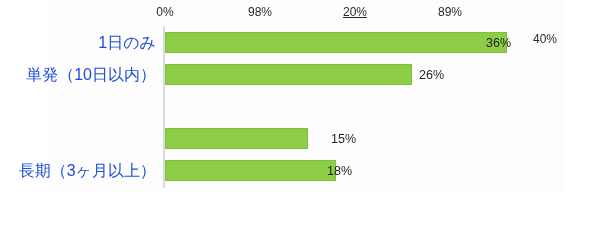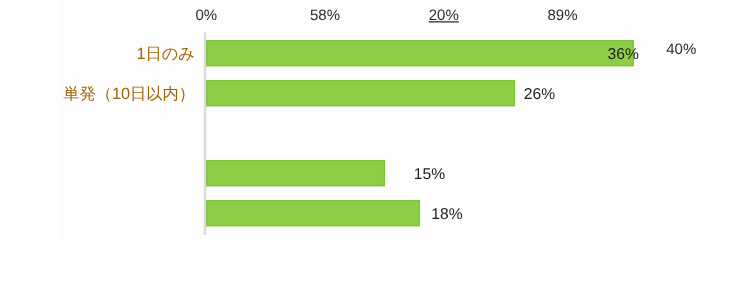--- a/index.html
+++ b/index.html
@@ -74,22 +74,22 @@
     width: 590px;
     height: 32px;
   }
 
   .cat-label {
     position: absolute;
     right: 427px; 
     top: 50%;
     transform: translateY(-50%);
     padding-right: 7px;
-    font-size: 13px;
-    color: #a16207;
+    font-size: 16px;
+    color: #1d4ed8;
     white-space: nowrap;
     line-height: 16px;
     text-align: right;
   }
 
   .bar {
     position: absolute;
     left: 165px;
     top: 5px;
     height: 21px;
@@ -110,21 +110,21 @@
 </style>
 </head>
 <body>
 
 <div id="chart-root">
 
   <div id="chart-panel"></div>
 
   <div id="x-axis">
       <span class="x-tick-label" style="left: 165px;">0%</span>
-      <span class="x-tick-label" style="left: 260px;">58%</span>
+      <span class="x-tick-label" style="left: 260px;">98%</span>
       <span class="x-tick-label" style="left: 355px; text-decoration: underline;">20%</span>
       <span class="x-tick-label" style="left: 450px;">89%</span>
       <span class="x-tick-label" style="left: 545px; margin-top: 27px;">40%</span>
     </div>
 
   <div id="plot">
     <div id="axis-line"></div>
   <div class="bar-row" style="top: 1px;">
         <div class="cat-label">1日のみ</div>
         <div class="bar" style="width: 342px; background: rgb(141, 206, 70); border-color: rgb(124, 193, 58);"></div>
@@ -133,18 +133,19 @@
       <div class="bar-row" style="top: 33px;">
         <div class="cat-label">単発（10日以内）</div>
         <div class="bar" style="width: 247px; background: rgb(141, 206, 70); border-color: rgb(124, 193, 58);"></div>
         <div class="bar-value" style="left: 419px;">26%</div>
       </div>
       <div class="bar-row" style="top: 97px;">
         <div class="bar" style="width: 142.5px; background: rgb(141, 206, 70); border-color: rgb(124, 193, 58);"></div>
         <div class="bar-value" style="left: 331px;">15%</div>
       </div>
       <div class="bar-row" style="top: 129px;">
+        <div class="cat-label">長期（3ヶ月以上）</div>
         <div class="bar" style="width: 171px; background: rgb(141, 206, 70); border-color: rgb(124, 193, 58);"></div>
-        <div class="bar-value" style="left: 345px;">18%</div>
+        <div class="bar-value" style="left: 327px;">18%</div>
       </div>
     </div>
 
 </div>
 
 </body></html>

